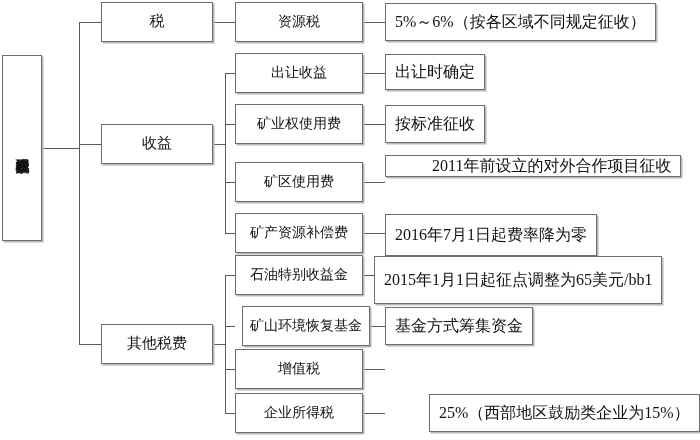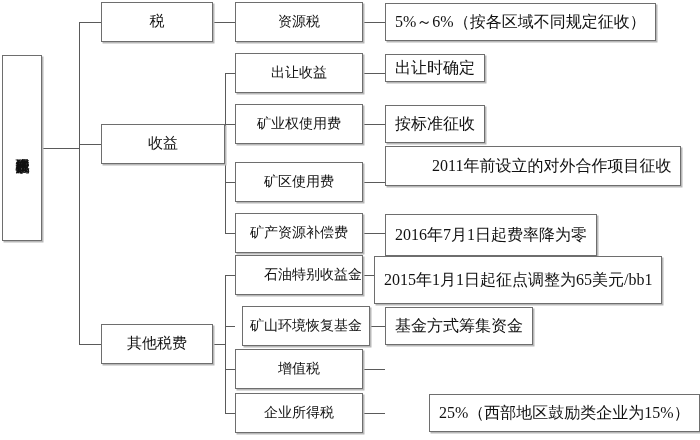--- a/index.html
+++ b/index.html
@@ -78,21 +78,21 @@
 
   <div class="ln h" style="left:42px; top:148px; width:37px;"></div>
   <div class="ln v" style="left:79px; top:22px; height:322px;"></div>
 
   <div class="ln h" style="left:79px; top:22px; width:22px;"></div>
   <div class="node lvl1" style="left:101px; top:2px; width:112px; height:40px;">
     <span>税</span>
   </div>
 
   <div class="ln h" style="left:79px; top:144px; width:22px;"></div>
-  <div class="node lvl1" style="left:101px; top:124px; width:124px; height:40px;">
+  <div class="node lvl1" style="left:101px; top:124px; width:112px; height:40px;">
     <span>收益</span>
   </div>
 
   <div class="ln h" style="left:79px; top:344px; width:22px;"></div>
   <div class="node lvl1" style="left:101px; top:324px; width:112px; height:40px;text-align:right;">
     <span>其他税费</span>
   </div>
 
   <div class="ln h" style="left:213px; top:22px; width:22px;"></div>
 
@@ -105,56 +105,56 @@
   </div>
 
   <div class="ln h" style="left:213px; top:144px; width:12px;"></div>
   <div class="ln v" style="left:225px; top:73px; height:160px;"></div>
 
   <div class="ln h" style="left:225px; top:73px; width:10px;"></div>
   <div class="node lvl2" style="left:235px; top:53px; width:128px; height:40px;">
     <span>出让收益</span>
   </div>
   <div class="ln h" style="left:363px; top:73px; width:22px;"></div>
-  <div class="node lvl3" style="left:385px; top:54px; height:28px;">
+  <div class="node lvl3" style="left:385px; top:54px; height:36px;">
     <span>出让时确定</span>
   </div>
 
   <div class="ln h" style="left:225px; top:124px; width:10px;"></div>
   <div class="node lvl2" style="left:235px; top:104px; width:128px; height:40px;">
     <span>矿业权使用费</span>
   </div>
   <div class="ln h" style="left:363px; top:124px; width:22px;"></div>
   <div class="node lvl3" style="left:385px; top:105px; height:38px;">
     <span>按标准征收</span>
   </div>
 
   <div class="ln h" style="left:225px; top:182px; width:10px;"></div>
   <div class="node lvl2" style="left:235px; top:162px; width:128px; height:40px;">
     <span>矿区使用费</span>
   </div>
   <div class="ln h" style="left:363px; top:182px; width:22px;"></div>
-  <div class="node lvl3" style="left:385px; top:146px; height:40px;padding-left:46px;">
+  <div class="node lvl3" style="left:385px; top:155px; height:22px;padding-left:46px;">
     <span>2011年前设立的对外合作项目征收</span>
   </div>
 
   <div class="ln h" style="left:225px; top:233px; width:10px;"></div>
   <div class="node lvl2" style="left:235px; top:213px; width:128px; height:40px;">
     <span>矿产资源补偿费</span>
   </div>
   <div class="ln h" style="left:363px; top:233px; width:22px;"></div>
   <div class="node lvl3" style="left:385px; top:214px; height:42px;">
     <span>2016年7月1日起费率降为零</span>
   </div>
 
   <div class="ln h" style="left:213px; top:344px; width:12px;"></div>
   <div class="ln v" style="left:225px; top:275px; height:138px;"></div>
 
   <div class="ln h" style="left:225px; top:275px; width:10px;"></div>
-  <div class="node lvl2" style="left:235px; top:255px; width:128px; height:40px;justify-content:flex-end;">
+  <div class="node lvl2" style="left:235px; top:255px; width:128px; height:40px;">
     <span>石油特别收益金</span>
   </div>
   <div class="ln h" style="left:363px; top:275px; width:22px;"></div>
   <div class="node lvl3" style="left:374px; top:256px; height:48px;">
     <span>2015年1月1日起征点调整为65美元/bb1</span>
   </div>
 
   <div class="ln h" style="left:225px; top:326px; width:10px;"></div>
   <div class="node lvl2" style="left:242px; top:306px; width:128px; height:40px;">
     <span>矿山环境恢复基金</span>

